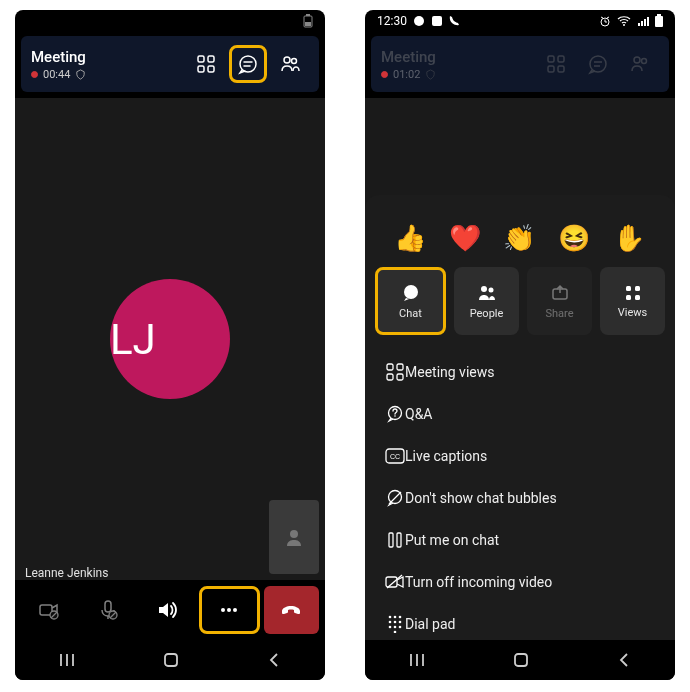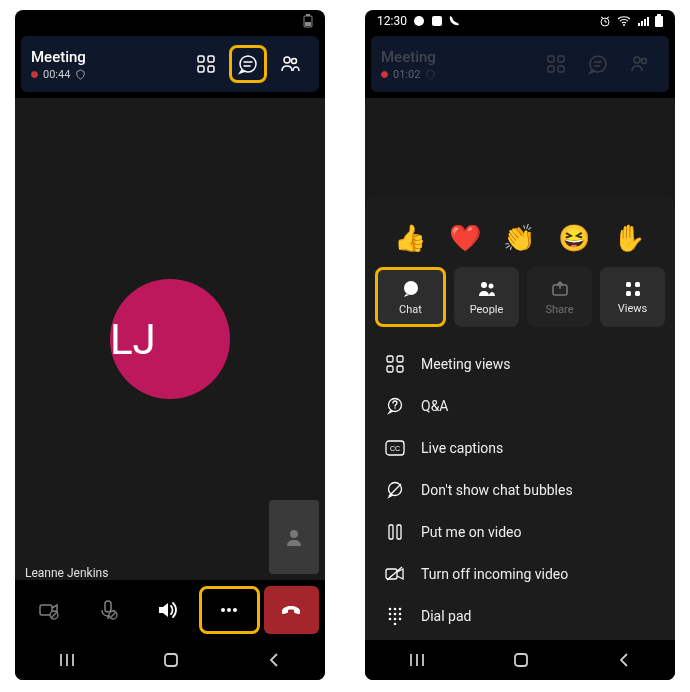--- a/index.html
+++ b/index.html
@@ -141,42 +141,41 @@
   .reaction { font-size: 26px; }
   .tile-row {
     display: flex;
     gap: 8px;
     padding: 0 10px 12px;
   }
   .tile {
     flex: 1;
     background: #2d2d2d;
     border-radius: 8px;
-    height: 60px;
+    height: 68px;
     display: flex;
     flex-direction: column;
     align-items: center;
     justify-content: center;
     gap: 4px;
   }
   .tile.disabled { opacity: .4; }
   .tile.highlight {
     border: 3px solid #f2b200;
   }
   .tile-label { font-size: 11px; color: #e6e6e6; }
   .menu-list {
     display: flex;
     flex-direction: column;
     padding: 4px 0;
   }
   .menu-item {
     height: 42px;
     display: flex;
     align-items: center;
-    gap: 16px;
     padding: 0 20px;
   }
   .menu-item span.label { font-size: 14px; color: #eee; }
   .micon { width: 20px; height: 20px; display: flex; align-items: center; justify-content: center; }
   svg { display: block; }
 
   
   .right-main {
     flex: 1;
     background: #1a1a1a;
@@ -480,21 +479,21 @@
           </div>
         <span class="label">Don't show chat bubbles</span>
       </div>
       <div class="menu-item">
         <div class="micon">
             <svg width="14" height="16" viewBox="0 0 14 16">
               <rect x="1" y="1" width="4" height="14" rx="1" fill="none" stroke="#fff" stroke-width="1.3"></rect>
               <rect x="9" y="1" width="4" height="14" rx="1" fill="none" stroke="#fff" stroke-width="1.3"></rect>
             </svg>
           </div>
-        <span class="label">Put me on video</span>
+        <span class="label">Put me on chat</span>
       </div>
       <div class="menu-item">
         <div class="micon">
             <svg width="20" height="16" viewBox="0 0 20 16">
               <rect x="1" y="3" width="11" height="10" rx="2" fill="none" stroke="#fff" stroke-width="1.3"></rect>
               <path d="M12 6 L18 3 V13 L12 10" fill="none" stroke="#fff" stroke-width="1.3"></path>
               <line x1="2" y1="14" x2="17" y2="1" stroke="#fff" stroke-width="1.3"></line>
             </svg>
           </div>
         <span class="label">Turn off incoming video</span>

